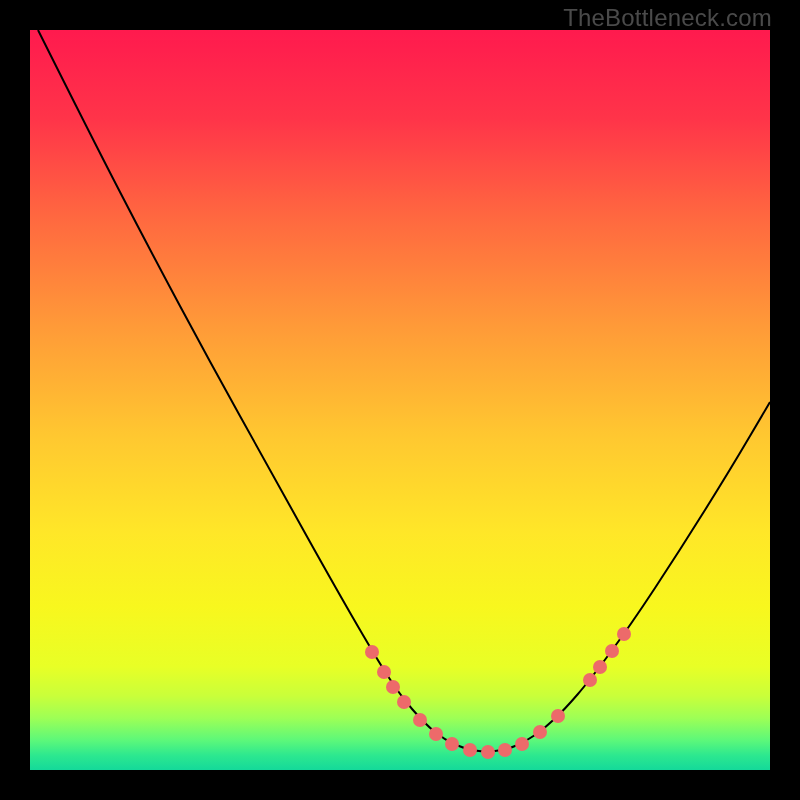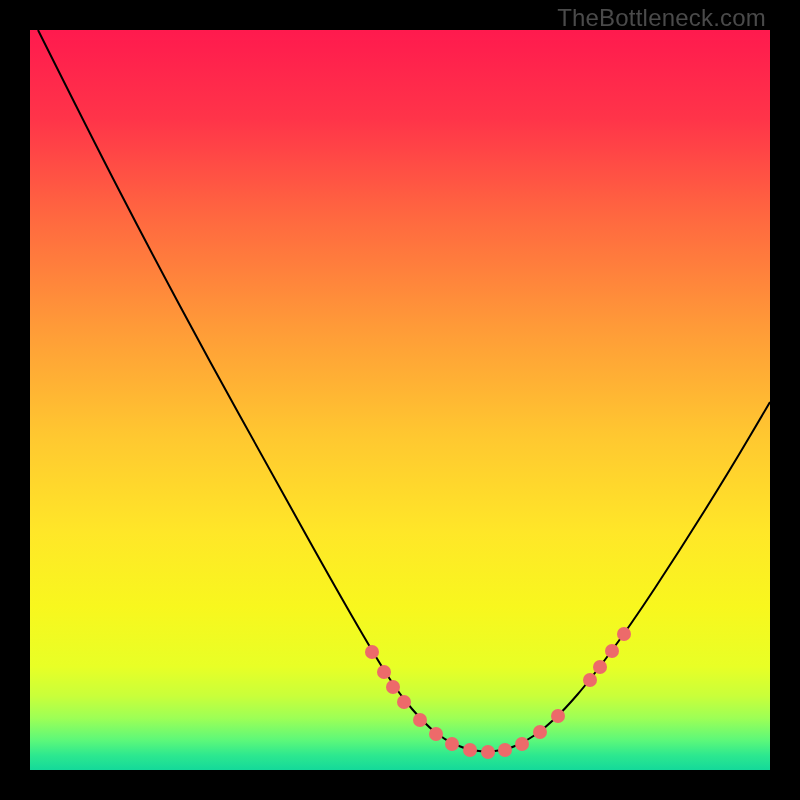--- a/index.html
+++ b/index.html
@@ -21,21 +21,21 @@
   .gradient {
     position: absolute;
     left: 0;
     top: 0;
     width: 100%;
     height: 100%;
   }
   .watermark {
     position: absolute;
     top: 4px;
-    right: 34px;
+    right: 28px;
     font-family: Arial, Helvetica, sans-serif;
     font-size: 24px;
     font-weight: 500;
     color: #4a4a4a;
     letter-spacing: 0.2px;
   }
   svg.curve {
     position: absolute;
     left: 0;
     top: 0;

